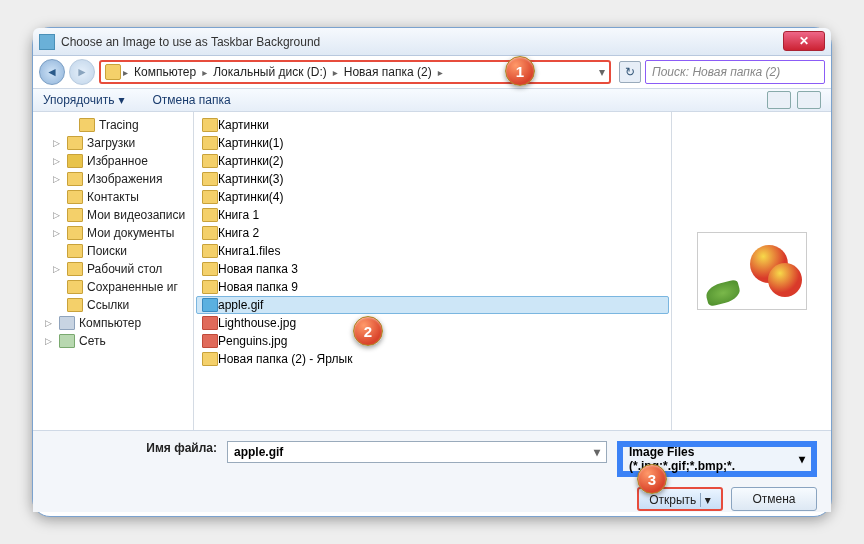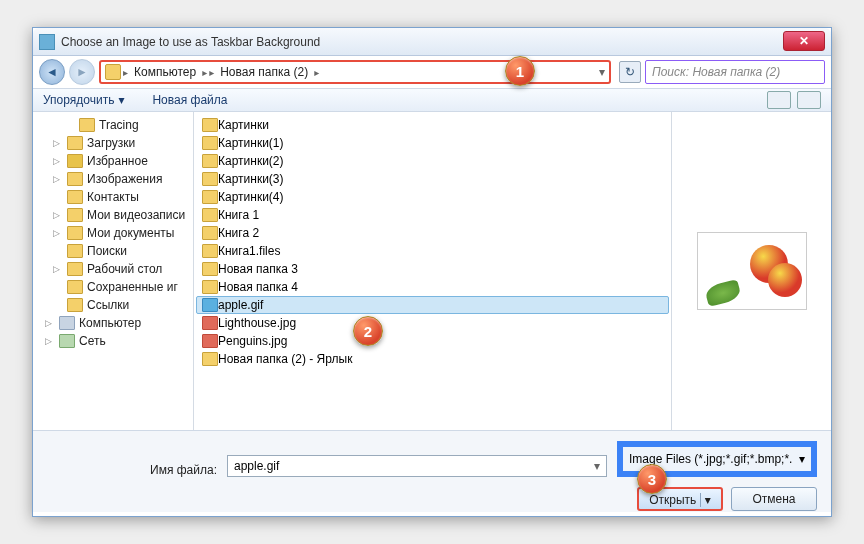--- a/index.html
+++ b/index.html
@@ -1,17 +1,17 @@
 <!DOCTYPE html>
 <html><head>
 <meta charset="utf-8">
 <style>
 * { box-sizing: border-box; margin: 0; padding: 0; font-family: "Segoe UI", Tahoma, sans-serif; font-size: 12px; }
 body { background: #eee; display: flex; align-items: center; justify-content: center; height: 544px; width: 864px; overflow: hidden; }
-.window { width: 800px; height: 490px; background: #fff; border: 1px solid #7ba2ce; border-radius: 0; box-shadow: 0 3px 14px rgba(0,0,0,.35); position: relative; }
+.window { width: 800px; height: 490px; background: #fff; border: 1px solid #7ba2ce; border-radius: 18px; box-shadow: 0 3px 14px rgba(0,0,0,.35); position: relative; }
 .titlebar { height: 28px; background: linear-gradient(#f6f9fd,#dfe9f5); border-bottom: 1px solid #b8c8de; display: flex; align-items: center; padding: 0 6px; border-radius: 6px 6px 0 0; }
 .titlebar .icon { width: 16px; height: 16px; background: #6ab0d8; margin-right: 6px; border: 1px solid #4a90b8; }
 .titlebar .title { color: #333; }
 .close { position: absolute; right: 6px; top: 3px; width: 42px; height: 20px; background: linear-gradient(#e68,#c23); border: 1px solid #a23; border-radius: 3px; color: #fff; text-align: center; line-height: 18px; font-weight: bold; }
 .navrow { height: 32px; display: flex; align-items: center; padding: 2px 6px; gap: 4px; }
 .navbtn { width: 26px; height: 26px; border-radius: 50%; background: radial-gradient(#cfe3f7,#8fb3d9); border: 1px solid #7a9ec4; display: flex; align-items: center; justify-content: center; color: #2a5a8a; }
 .navbtn.fwd { opacity: .55; }
 .addressbar { flex: 1; height: 24px; border: 2px solid #e74c3c; border-radius: 3px; background: #fff; display: flex; align-items: center; padding: 0 4px; gap: 2px; position: relative; }
 .addressbar .seg { color: #222; padding: 1px 4px; }
 .addressbar .chev { color: #666; font-size: 10px; }
@@ -38,21 +38,21 @@
 .row .fic { width: 16px; height: 14px; background: #f4d06a; border: 1px solid #c9a23a; border-radius: 1px; }
 .row .fic.gif { background: #5ab0e0; border-color: #3a8ac0; }
 .row .fic.jpg { background: #e06a5a; border-color: #c04a3a; }
 .preview { width: 160px; border-left: 1px solid #d4dbe4; display: flex; align-items: center; justify-content: center; }
 .prevbox { width: 110px; height: 78px; border: 1px solid #ccc; background: #fff; position: relative; overflow: hidden; }
 .apple { position: absolute; width: 38px; height: 38px; border-radius: 50%; background: radial-gradient(circle at 35% 30%, #f7d94a, #d93a2a 60%); }
 .apple.a1 { right: 18px; top: 12px; }
 .apple.a2 { right: 4px; top: 30px; width: 34px; height: 34px; }
 .leaf { position: absolute; left: 8px; bottom: 6px; width: 34px; height: 20px; background: radial-gradient(#7ab84a,#4a8a2a); border-radius: 50% 20% 50% 20%; transform: rotate(-15deg); }
 .bottom { border-top: 1px solid #cfd9e6; padding: 10px 14px; background: #f3f6fa; height: 82px; }
-.frow { display: flex; align-items: flex-end; gap: 10px; }
+.frow { display: flex; align-items: flex-start; gap: 10px; font-weight: bold; }
 .flabel { width: 170px; text-align: right; color: #222; }
 .finput { flex: 1; height: 22px; border: 1px solid #9ab; background: #fff; padding: 0 6px; display: flex; align-items: center; }
 .fsel { width: 200px; height: 22px; border: 6px solid #3b82f6; background: #eef4fb; padding: 12px 6px; display: flex; align-items: center; justify-content: space-between; }
 .btnrow { display: flex; justify-content: flex-end; gap: 8px; margin-top: 10px; }
 .btn { width: 86px; height: 24px; border: 1px solid #8aa4c0; background: linear-gradient(#f7fbff,#dde8f4); border-radius: 3px; text-align: center; line-height: 22px; color: #222; }
 .btn.open { border: 2px solid #e74c3c; background: linear-gradient(#eaf4ff,#c8def5); }
 .marker { position: absolute; width: 30px; height: 30px; border-radius: 50%; background: radial-gradient(circle at 35% 30%, #ff9a6a, #d9432a 70%); color: #fff; font-weight: bold; font-size: 15px; display: flex; align-items: center; justify-content: center; box-shadow: 0 2px 5px rgba(0,0,0,.4), inset 0 1px 2px rgba(255,255,255,.5); border: 1px solid #a82; }
 .m1 { top: 28px; left: 472px; }
 .m2 { top: 288px; left: 320px; }
 .m3 { top: 436px; left: 604px; }
@@ -68,35 +68,36 @@
   </div>
 
   <div class="navrow">
     <div class="navbtn">◄</div>
     <div class="navbtn fwd">►</div>
     <div class="addressbar">
       <div class="addrfolder"></div>
       <span class="chev">▸</span>
       <span class="seg">Компьютер</span>
       <span class="chev">▸</span>
+      <span class="seg">Локальный диск (D:)</span>
       <span class="chev">▸</span>
       <span class="seg">Новая папка (2)</span>
       <span class="chev">▸</span>
       <span style="margin-left:auto;color:#666">▾</span>
     </div>
     <div class="refresh">↻</div>
     <div class="search">Поиск: Новая папка (2)</div>
   </div>
 
   <div class="toolbar">
     <div class="item">
         <span>Упорядочить</span> 
         <span>▾</span>
       </div>
-    <div class="item">Новая файла</div>
+    <div class="item">Отмена папка</div>
     <div class="view">
       <div class="viewbtn"></div>
       <div class="viewbtn"></div>
     </div>
   </div>
 
   <div class="body">
     <div class="tree" id="tree">
         <div class="node sub">
           <span class="caret"></span>
@@ -196,21 +197,21 @@
         <div class="row">
           <span class="fic "></span>
           <span>Книга1.files</span>
         </div>
         <div class="row">
           <span class="fic "></span>
           <span>Новая папка 3</span>
         </div>
         <div class="row">
           <span class="fic "></span>
-          <span>Новая папка 4</span>
+          <span>Новая папка 9</span>
         </div>
         <div class="row sel">
           <span class="fic gif"></span>
           <span>apple.gif</span>
         </div>
         <div class="row">
           <span class="fic jpg"></span>
           <span>Lighthouse.jpg</span>
         </div>
         <div class="row">

